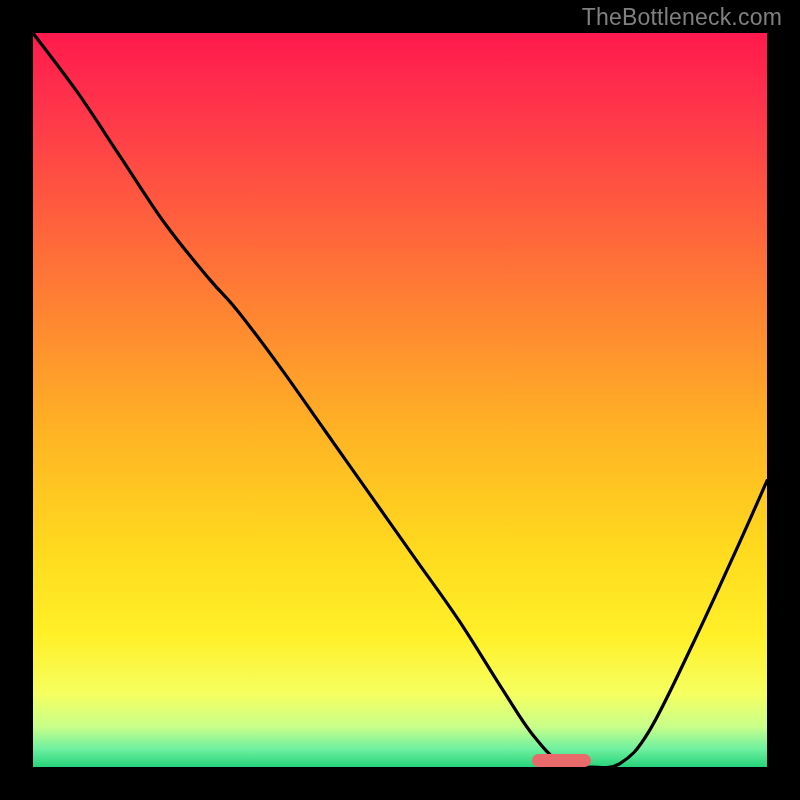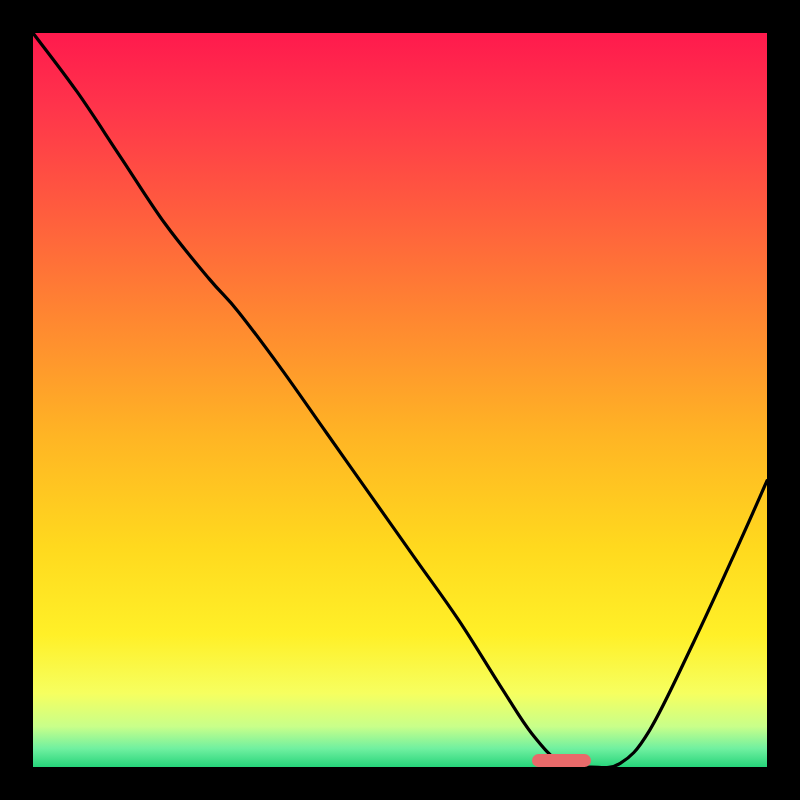--- a/index.html
+++ b/index.html
@@ -84,14 +84,15 @@
       <rect x="0" y="0" width="734" height="734" fill="url(#bg)"></rect>
     </svg>
 
     <svg class="curve" viewBox="0 0 734 734" preserveAspectRatio="none">
       <path id="curve-path" d="M 0.0 0.0 C 7.9 10.6, 28.2 36.3, 44.0 58.7 C 59.9 81.2, 72.2 101.0, 88.1 124.8 C 103.9 148.6, 116.3 169.0, 132.1 190.8 C 148.0 212.6, 162.9 230.0, 176.2 245.9 C 189.4 261.7, 192.3 262.4, 205.5 278.9 C 218.7 295.4, 233.7 315.8, 249.6 337.6 C 265.4 359.4, 277.7 377.6, 293.6 400.0 C 309.5 422.5, 321.8 440.0, 337.6 462.4 C 353.5 484.9, 365.8 502.3, 381.7 524.8 C 397.5 547.3, 409.9 563.4, 425.7 587.2 C 441.6 611.0, 456.5 636.5, 469.8 656.9 C 483.0 677.4, 488.6 687.8, 499.1 701.0 C 509.7 714.2, 517.9 724.4, 528.5 730.3 C 539.0 736.3, 547.3 734.0, 557.8 734.0 C 568.4 734.0, 576.6 736.9, 587.2 730.3 C 597.8 723.7, 603.3 719.1, 616.6 697.3 C 629.8 675.5, 644.7 642.3, 660.6 609.2 C 676.5 576.2, 691.4 542.9, 704.6 513.8 C 717.9 484.7, 728.7 459.6, 734.0 447.7" fill="none" stroke="#000" stroke-width="3.2" stroke-linejoin="round" stroke-linecap="round"></path>
     </svg>
 
     <div class="marker" id="marker" style="width: 58.72px; left: 499.12px; top: 721px; background: rgb(232, 106, 106);"></div>
   </div>
 
+  <div class="watermark">TheBottleneck.com</div>
 
 </div>
 
 </body></html>

